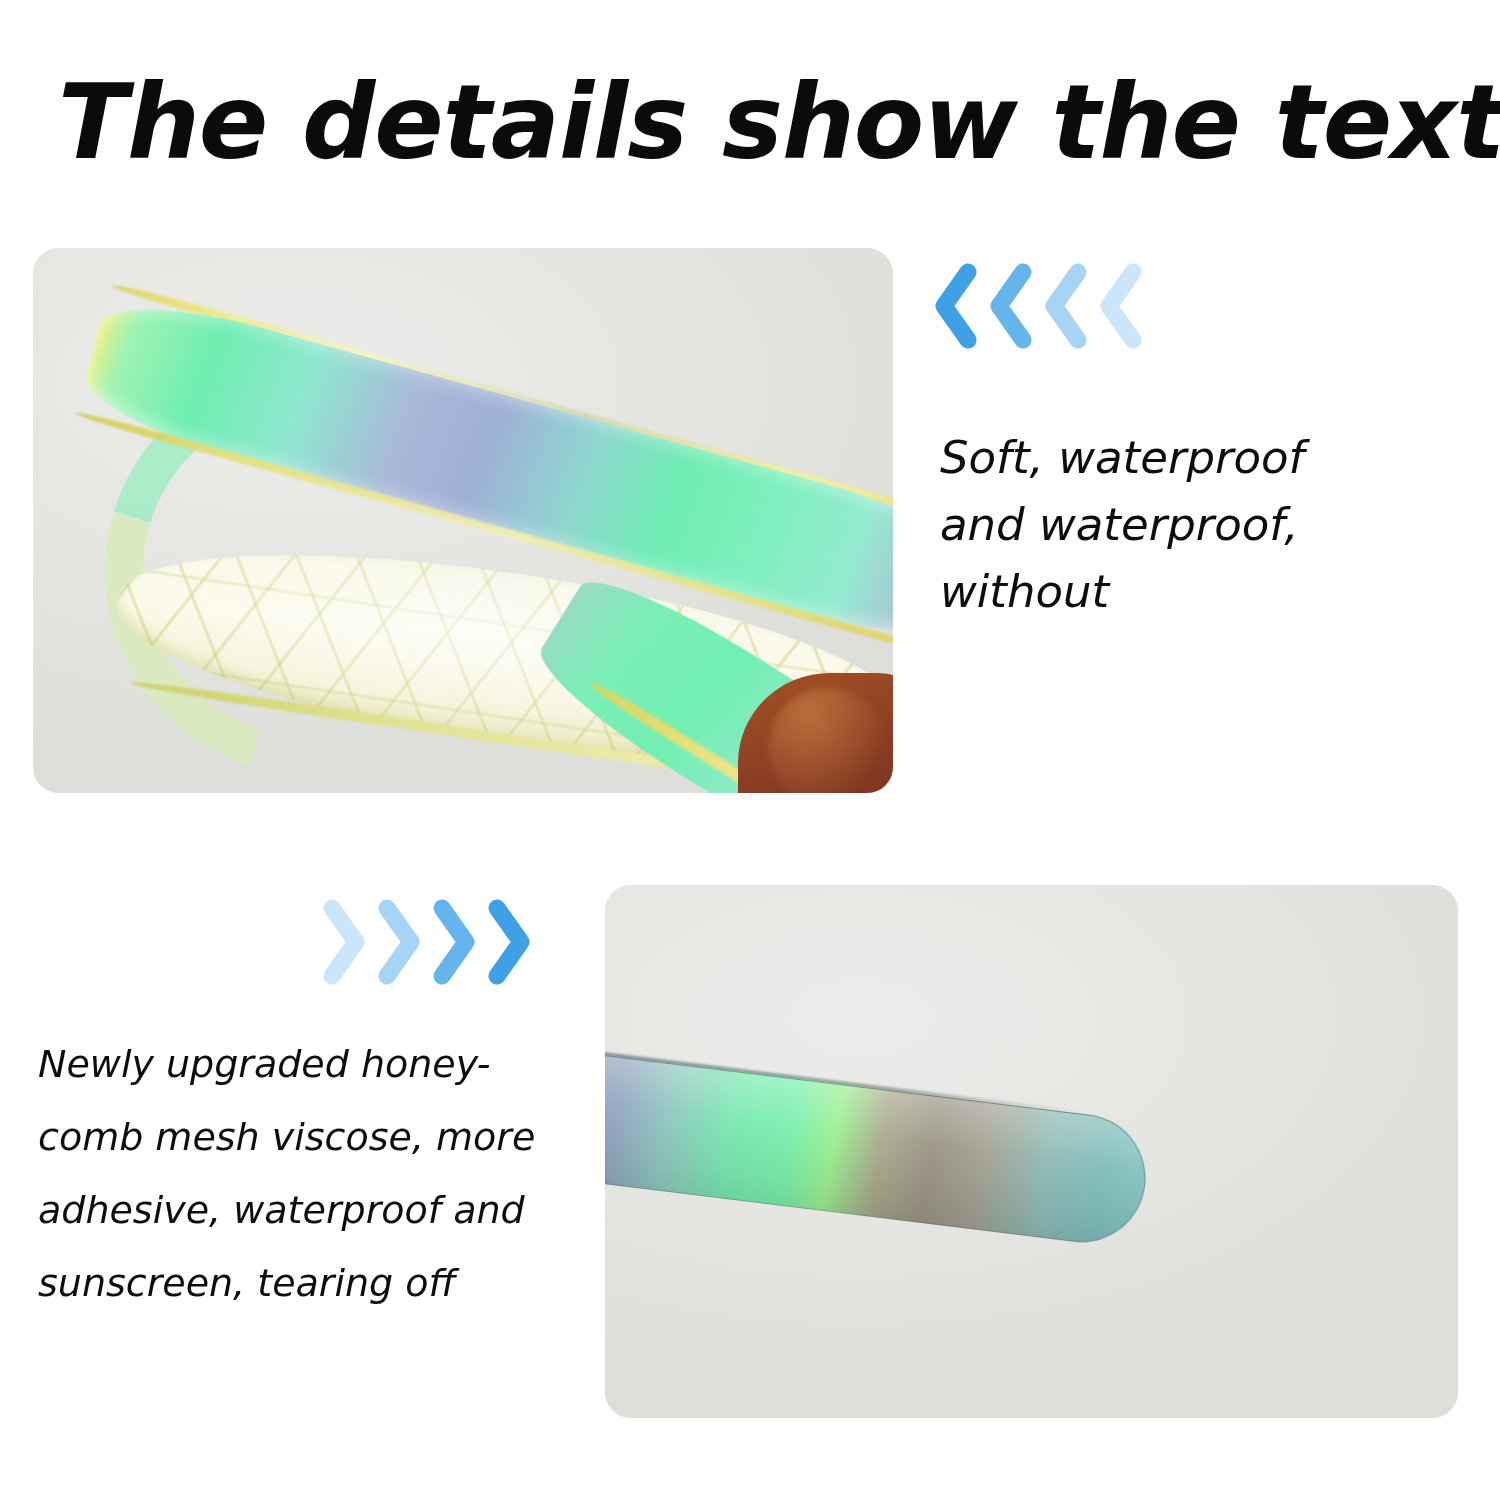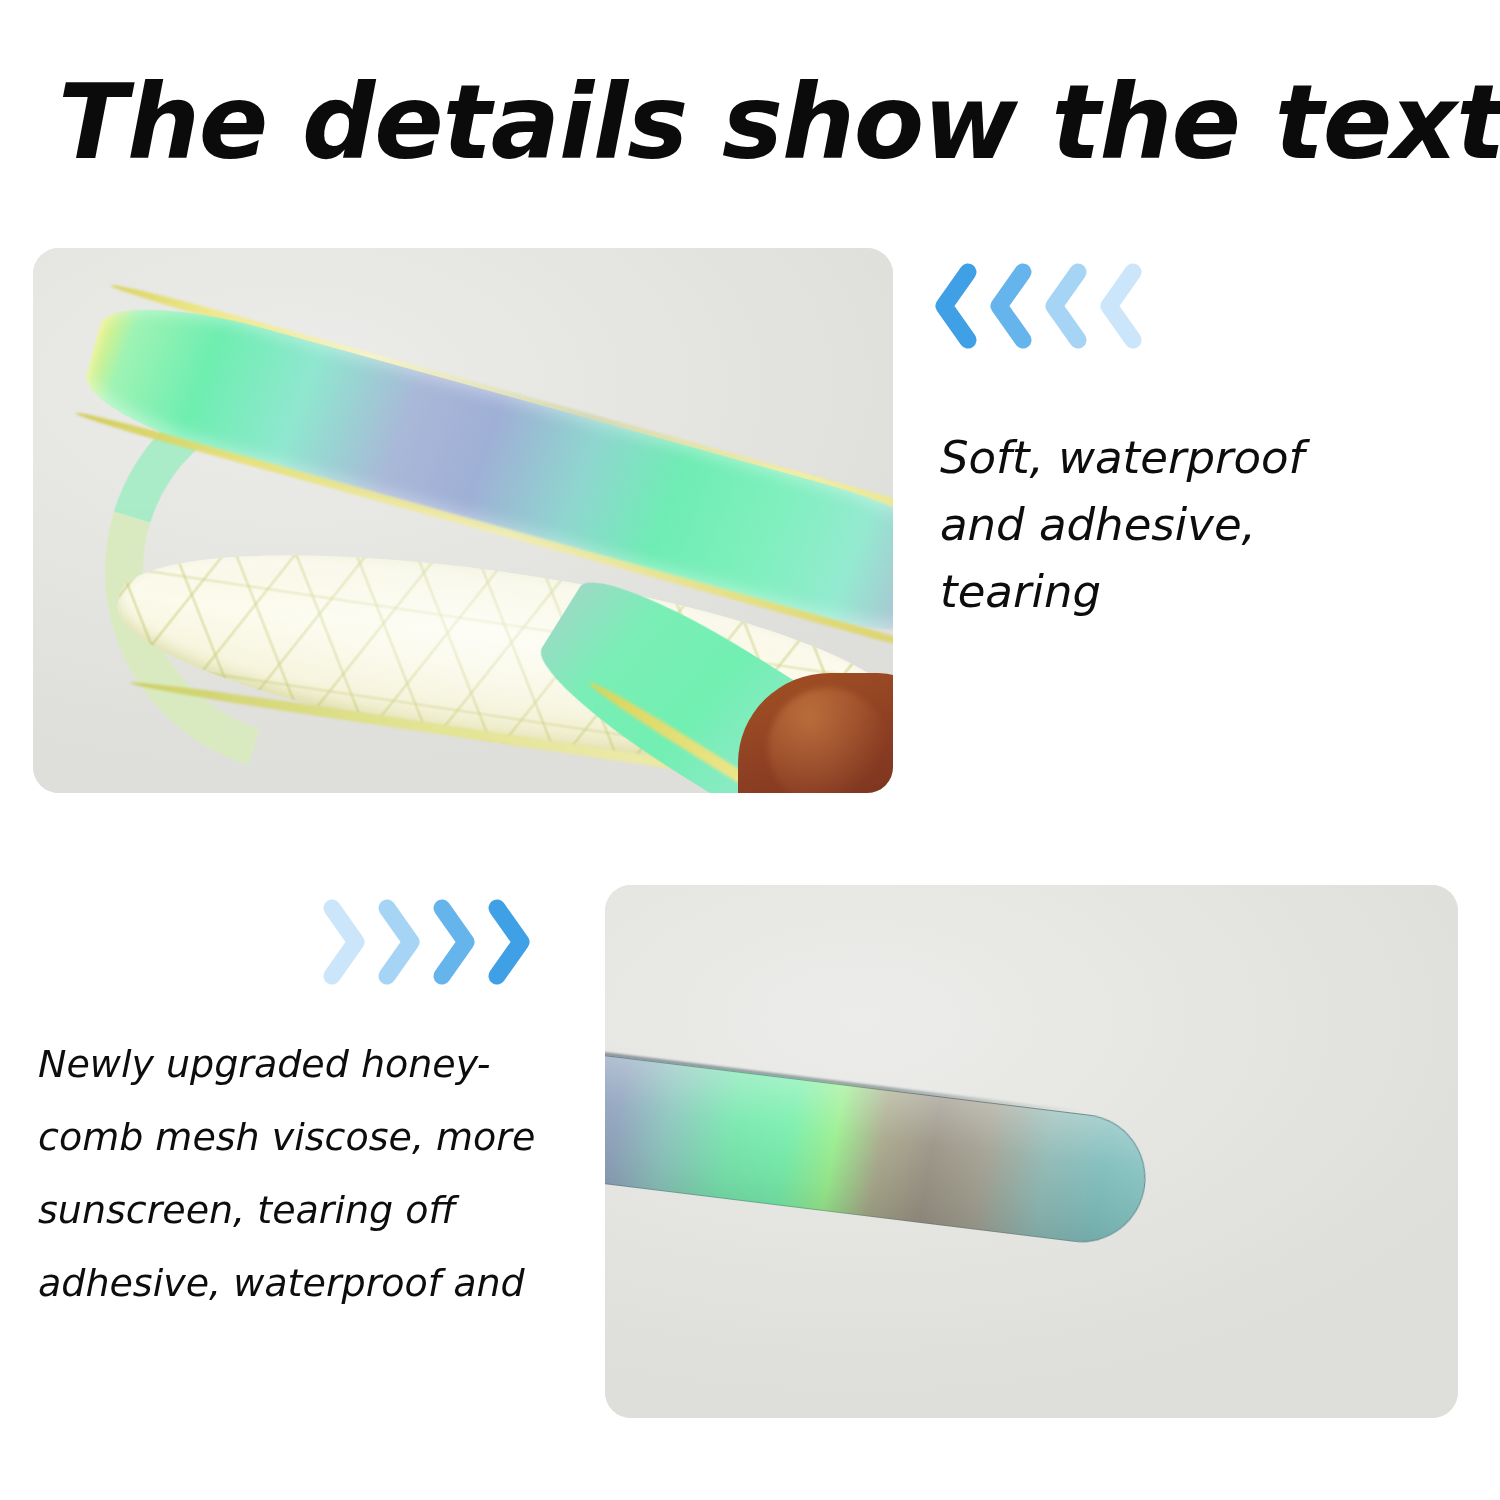--- a/index.html
+++ b/index.html
@@ -395,22 +395,22 @@
     </span>
     <span class="chev">
       <svg viewBox="0 0 52 88" width="52" height="88">
         <path d="M40 10 L16 44 L40 78" fill="none" stroke="#CBE5FA" stroke-width="17" stroke-linecap="round" stroke-linejoin="round"></path>
       </svg>
     </span>
   </div>
 
   <div class="copy copy-right">
     <p>Soft, waterproof</p>
-    <p>and adhesive,</p>
-    <p>tearing</p>
+    <p>and waterproof,</p>
+    <p>without</p>
   </div>
 
   <div class="chev-group chev-bottom">
     <span class="chev">
       <svg viewBox="0 0 52 88" width="52" height="88">
         <path d="M14 10 L38 44 L14 78" fill="none" stroke="#CBE5FA" stroke-width="17" stroke-linecap="round" stroke-linejoin="round"></path>
       </svg>
     </span>
     <span class="chev">
       <svg viewBox="0 0 52 88" width="52" height="88">
@@ -425,22 +425,22 @@
     <span class="chev">
       <svg viewBox="0 0 52 88" width="52" height="88">
         <path d="M14 10 L38 44 L14 78" fill="none" stroke="#3FA0E6" stroke-width="17" stroke-linecap="round" stroke-linejoin="round"></path>
       </svg>
     </span>
   </div>
 
   <div class="copy copy-left">
     <p>Newly upgraded honey-</p>
     <p>comb mesh viscose, more</p>
+    <p>adhesive, waterproof and</p>
     <p>sunscreen, tearing off</p>
-    <p>adhesive, waterproof and</p>
   </div>
 
   <div class="photo-card card-bottom">
     <div class="card-bg"></div>
     <div class="strip-wrap">
       <div class="strip-top-line"></div>
       <div class="strip-body"></div>
     </div>
   </div>
 

